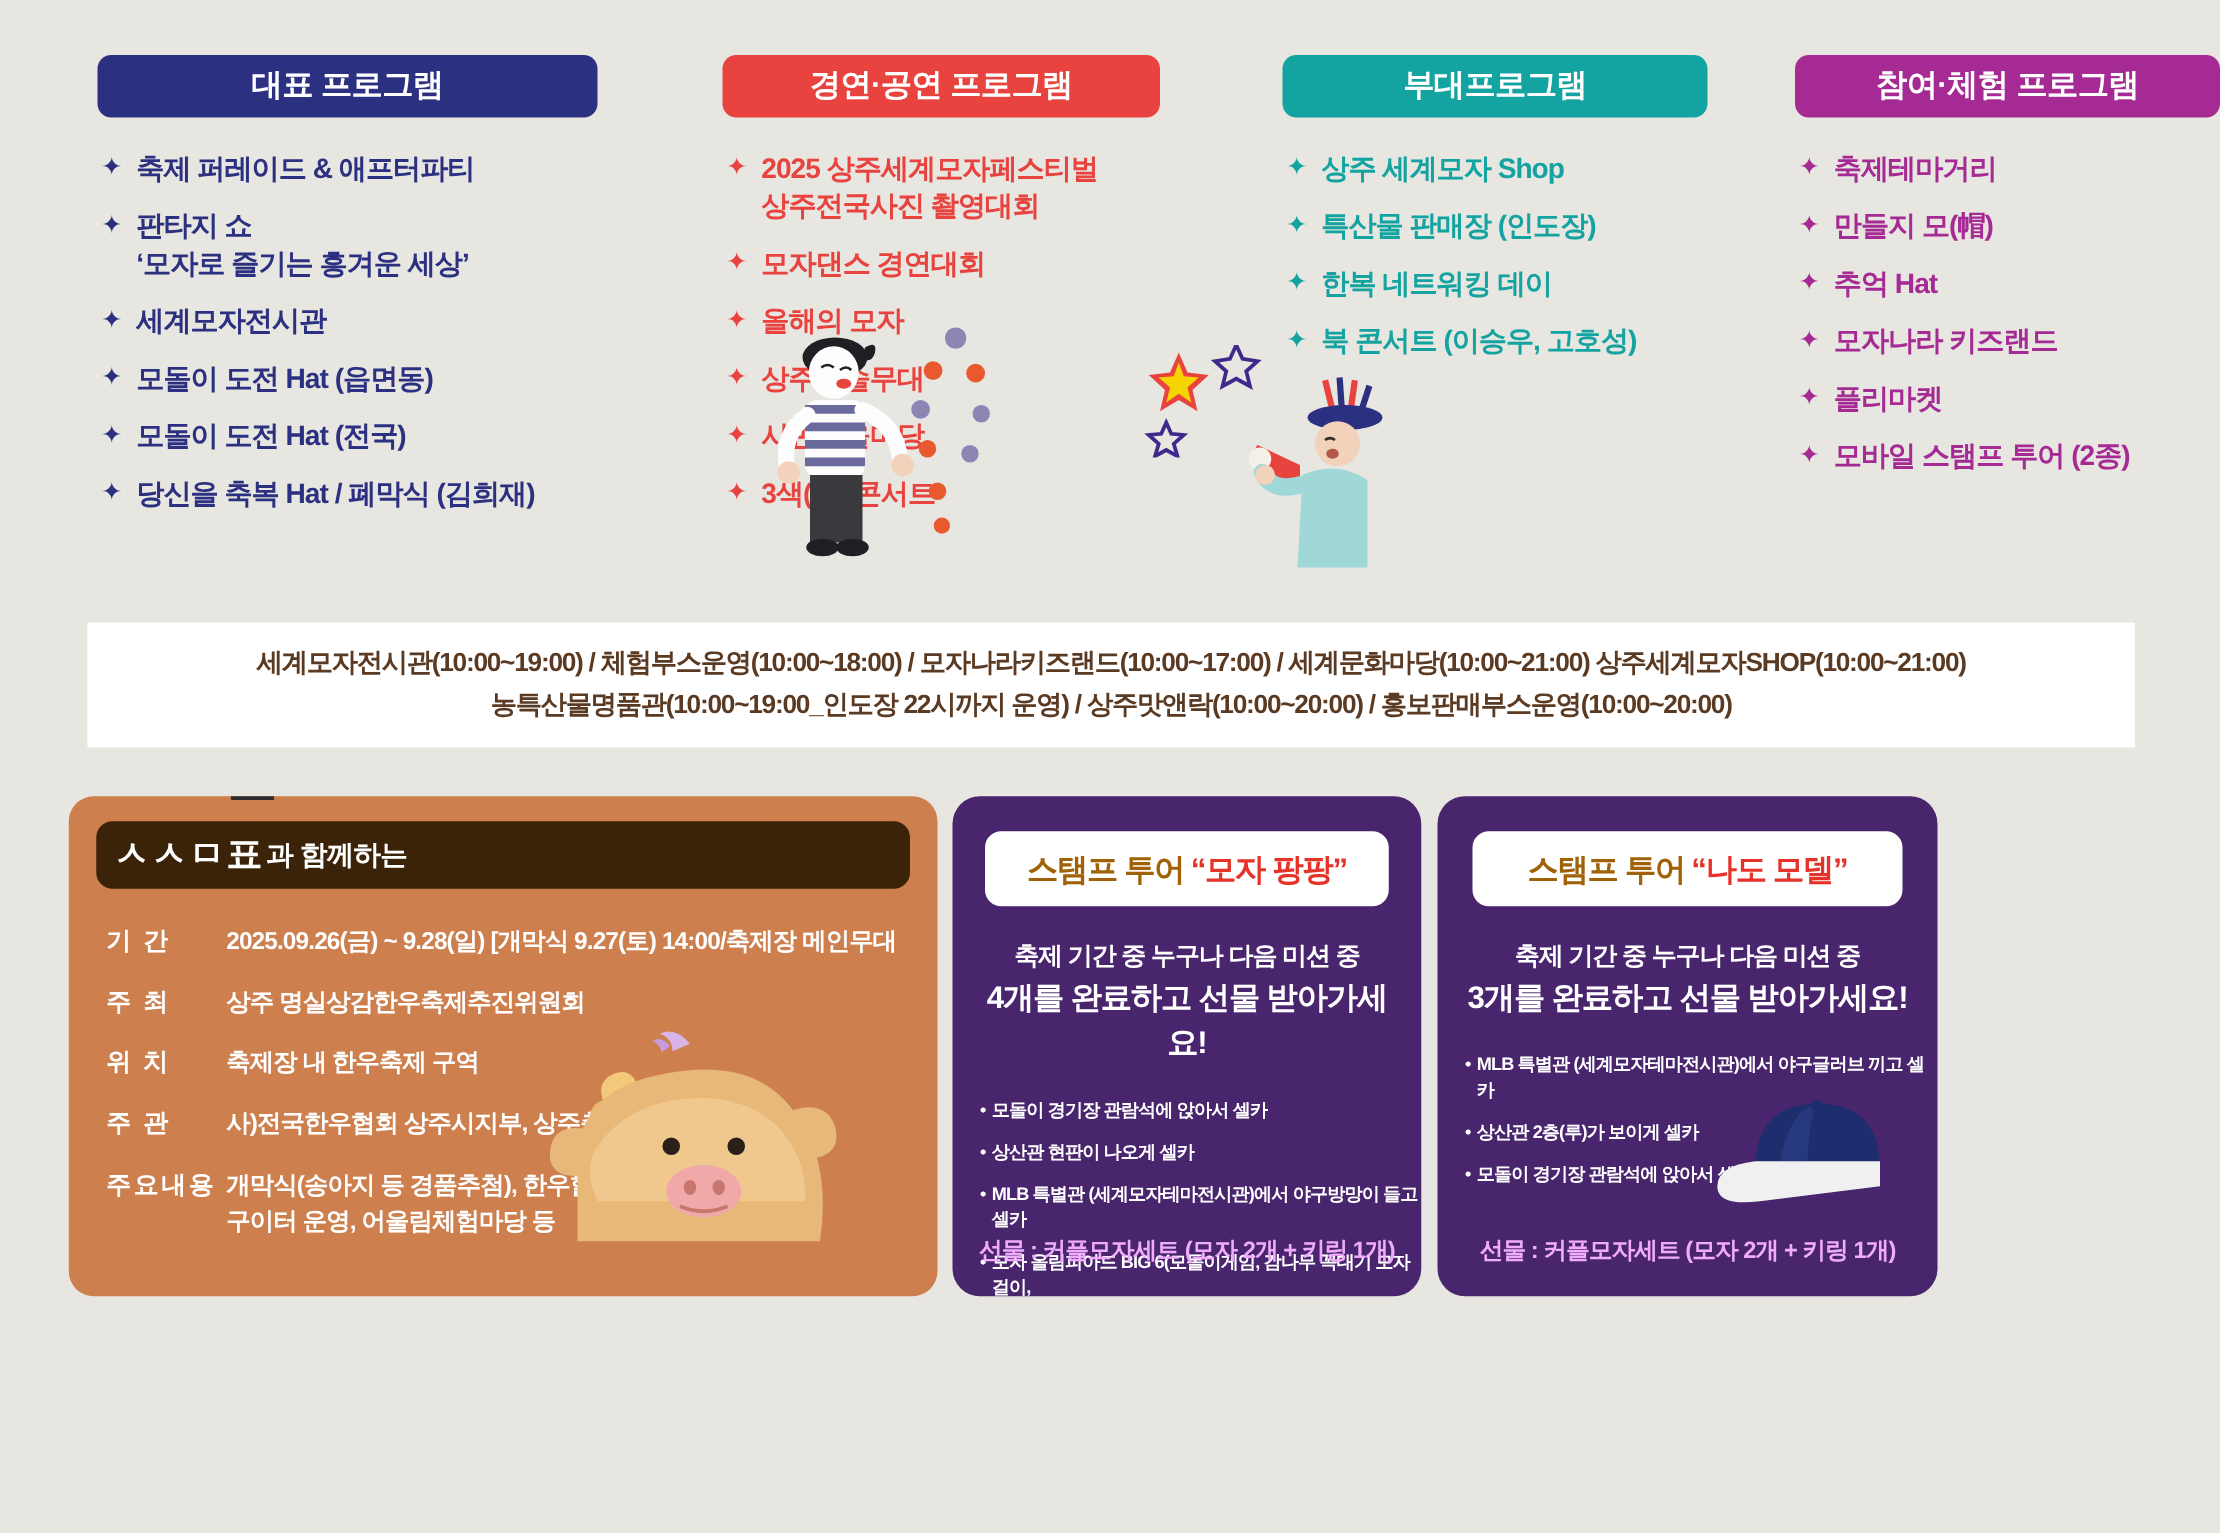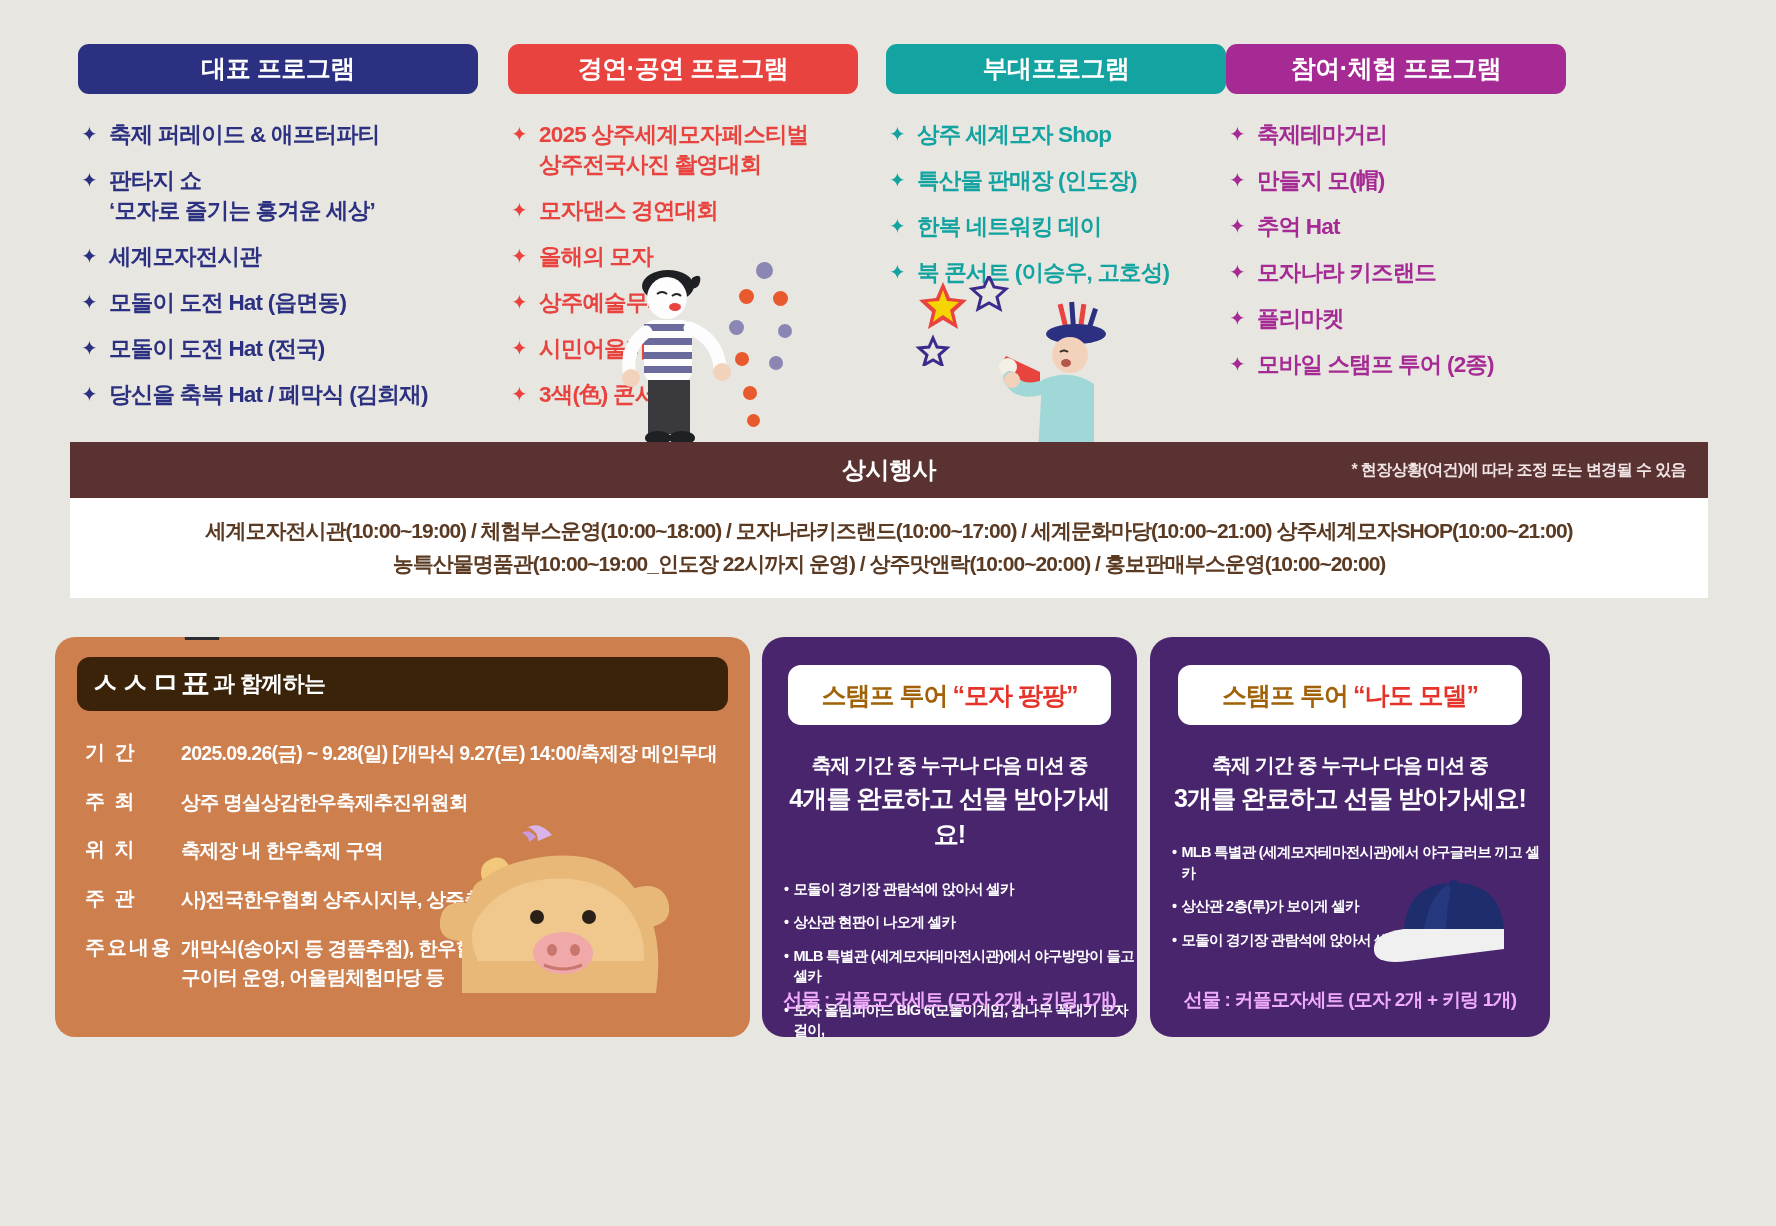--- a/index.html
+++ b/index.html
@@ -9,20 +9,21 @@
     background:#e8e6e1;
     font-family:"Liberation Sans","DejaVu Sans",sans-serif;
     overflow:hidden;position:relative;
   }
   .stage{position:relative;width:1776px;height:1226px;}
 
   
   .prog-cols{
     position:absolute;left:0;top:44px;width:1776px;height:400px;
     display:flex;
+    justify-content:space-between;
   }
   .prog-col{position:relative;}
   .col-0{width:400px;margin-left:78px;}
   .col-1{width:350px;margin-left:30px;}
   .col-2{width:340px;margin-left:28px;}
   .col-3{width:340px;}
 
   .prog-head{
     border-radius:11px;
     text-align:center;
@@ -314,24 +315,20 @@
     <circle cx="80" cy="55" r="18" fill="#f2d2bb"></circle>
     <path d="M70 52 q4 -3 8 0" stroke="#3a2b22" stroke-width="2" fill="none"></path>
     <ellipse cx="76" cy="63" rx="5" ry="4" fill="#b5564a"></ellipse>
     <path d="M52 80 q28 -12 52 4 l0 70 l-56 0 z" fill="#9fd8d6"></path>
     <path d="M16 56 l34 16 l0 22 l-34 -16 q-8 -11 0 -22z" fill="#e8433e"></path>
     <circle cx="18" cy="67" r="9" fill="#f5f0e6"></circle>
     <path d="M50 88 q-22 6 -30 -10" stroke="#9fd8d6" stroke-width="14" fill="none" stroke-linecap="round"></path>
     <circle cx="22" cy="80" r="8" fill="#f2d2bb"></circle>
   </svg>
 
-  <div class="banner">
-    <div class="banner-title">상시행사</div>
-    <div class="banner-note">* 현장상황(여건)에 따라 조정 또는 변경될 수 있음</div>
-  </div>
   <div class="banner-body">
     <div class="banner-line">세계모자전시관(10:00~19:00) / 체험부스운영(10:00~18:00) / 모자나라키즈랜드(10:00~17:00) / 세계문화마당(10:00~21:00)  상주세계모자SHOP(10:00~21:00)</div>
     <div class="banner-line">농특산물명품관(10:00~19:00_인도장 22시까지 운영) / 상주맛앤락(10:00~20:00) / 홍보판매부스운영(10:00~20:00)</div>
   </div>
 
   <div class="cow-card">
     <div class="cow-title">
       <span class="logo-glyph">ㅅㅅㅁ표</span>
       <span class="title-mid">과 함께하는</span>
     </div>

